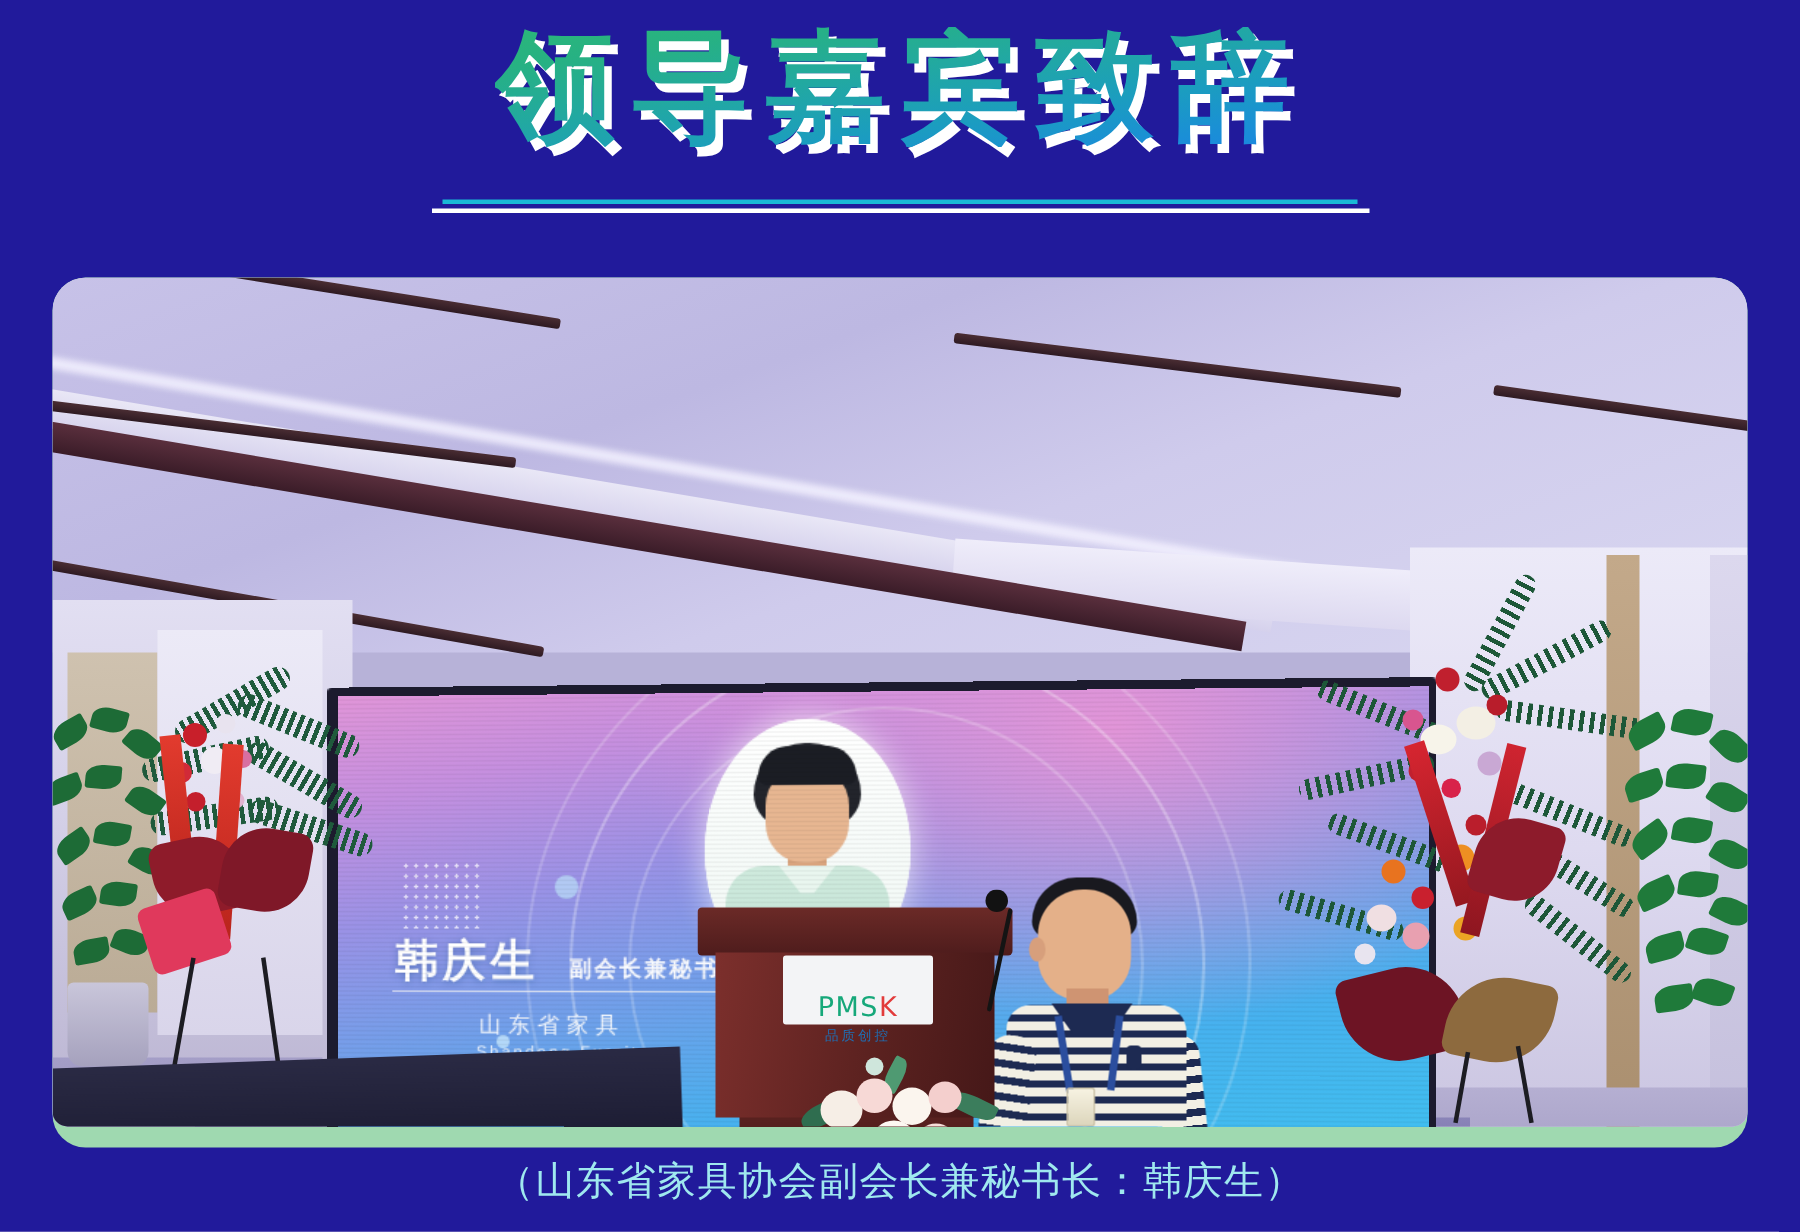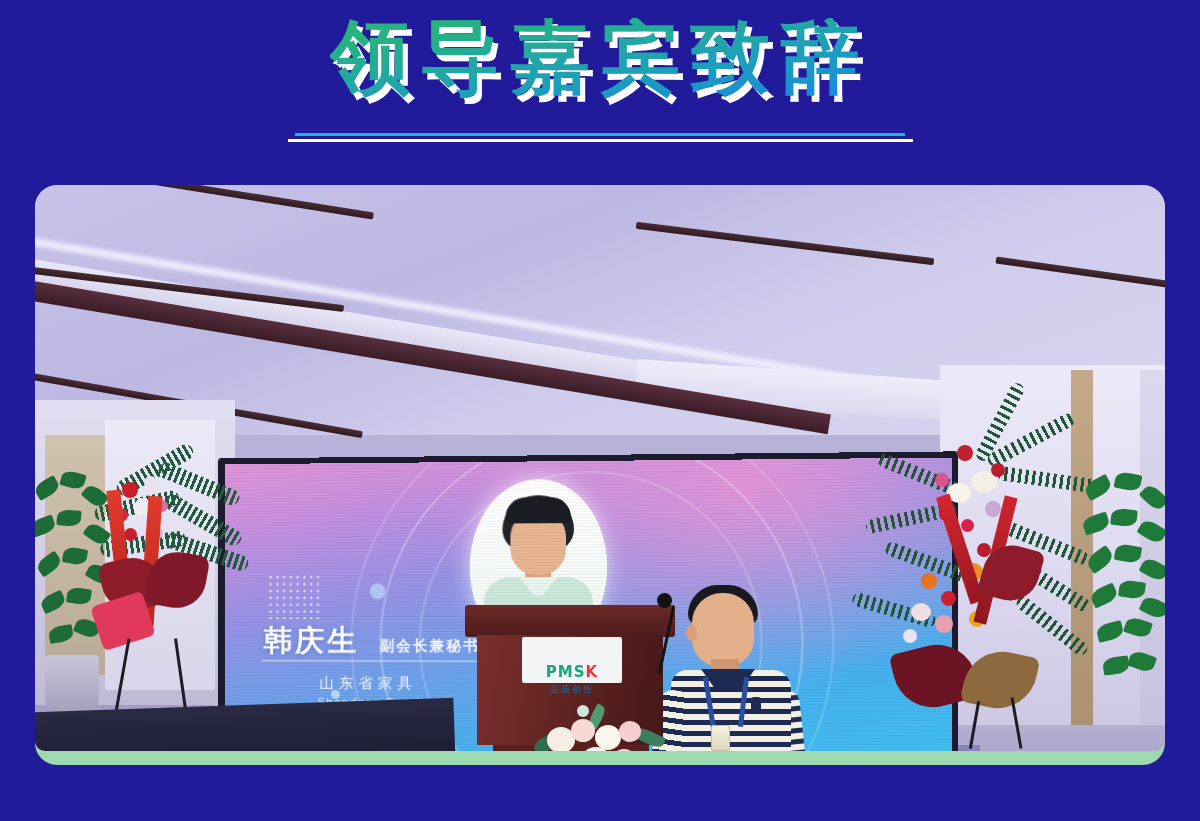--- a/index.html
+++ b/index.html
@@ -149,21 +149,21 @@
   
   .podium-top{position:absolute;left:430px;top:420px;width:210px;height:32px;
     background:linear-gradient(180deg,#6b2a27,#4e1c1c);border-radius:3px;}
   .podium-body{position:absolute;left:442px;top:450px;width:186px;height:110px;
     background:linear-gradient(100deg,#7c2f2c 0%,#5c2220 55%,#451818 100%);}
   .podium-base{position:absolute;left:458px;top:556px;width:156px;height:70px;
     background:linear-gradient(180deg,#5a2220,#3c1514);}
   .pmsk{position:absolute;left:487px;top:452px;width:100px;height:46px;
     background:#f3f4f6;border-radius:2px;display:flex;flex-direction:column;
     align-items:center;justify-content:center;}
-  .pmsk-main{font-family:"DejaVu Sans","Liberation Sans",sans-serif;font-weight:bold;font-size:15px;
+  .pmsk-main{font-family:"DejaVu Sans","Liberation Sans",sans-serif;font-weight:normal;font-size:18px;
     letter-spacing:1px;line-height:1;margin-top:40px;}
   .pmsk-main .g{color:#16a87a;}
   .pmsk-main .r{color:#e23b3b;}
   .pmsk-sub{font-family:"DejaVu Sans","Liberation Sans",sans-serif;font-size:9px;letter-spacing:2px;
     margin-top:3px;color:#1f6fb5;}
 
   
   .mic-stem{position:absolute;left:630px;top:420px;width:3px;height:70px;background:#141414;
     transform:rotate(12deg);border-radius:2px;}
   .mic-head{position:absolute;left:622px;top:408px;width:15px;height:15px;border-radius:50%;background:#121212;}
@@ -433,14 +433,15 @@
         <div class="pet" style="left:78px;top:44px;width:26px;height:24px;background:#f6ddd8"></div>
 
         <div class="pet" style="left:44px;top:0px;width:12px;height:12px;background:#cfe6dc"></div>
       </div>
 
       <div class="fg-table"></div>
 
     </div>
   </div>
 
+  <div class="caption">（山东省家具协会副会长兼秘书长：韩庆生）</div>
 
 </div>
 
 </body></html>

